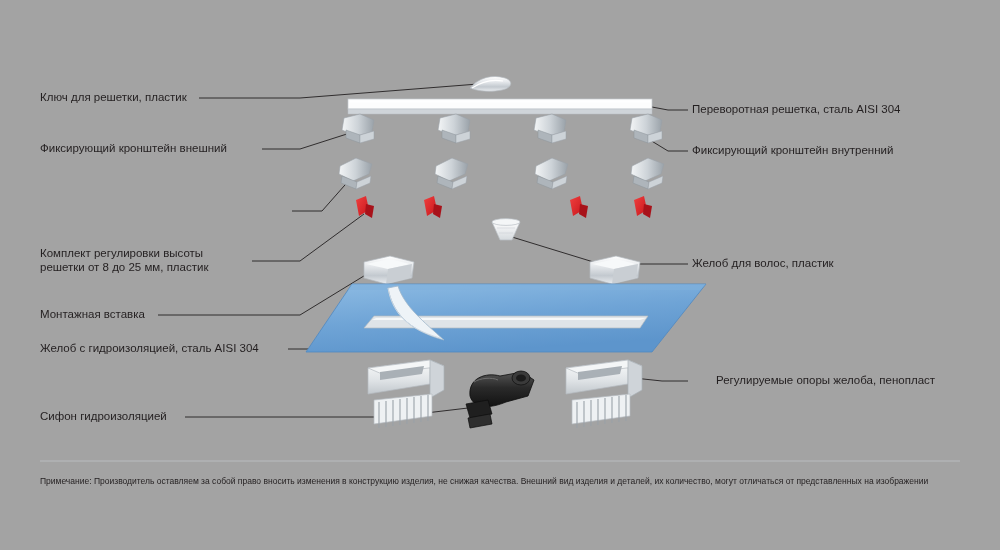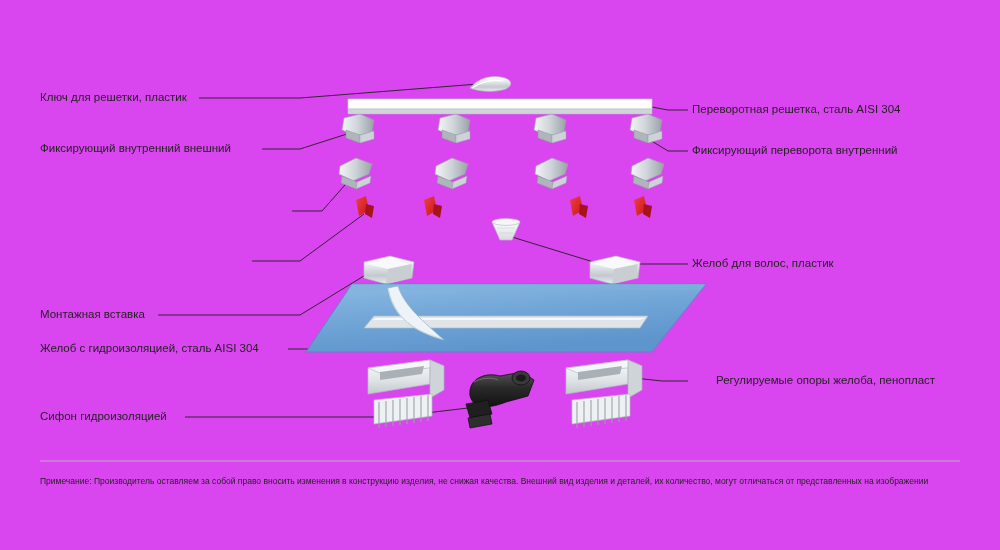--- a/index.html
+++ b/index.html
@@ -4,21 +4,21 @@
 <style>
   html, body {
     margin: 0;
     padding: 0;
     background: #ffffff;
   }
   #page {
     position: relative;
     width: 1000px;
     height: 550px;
-    background: #d946ef;
+    background: #a3a3a3;
     overflow: hidden;
     font-family: "Liberation Sans", sans-serif;
   }
   .label {
     position: absolute;
     font-size: 11.5px;
     color: #231f20;
     line-height: 14px;
     white-space: pre-line;
   }
@@ -265,25 +265,27 @@
       <path d="M470 396 C468 378 486 372 500 376 L522 372 L534 380 L528 396 L506 402 C492 408 474 410 470 396 Z" fill="url(#blackG)" stroke="#0e0e0e" stroke-width="0.8"></path>
       <ellipse cx="521" cy="378" rx="9" ry="7" fill="#3a3a3a" stroke="#111" stroke-width="0.8"></ellipse>
       <ellipse cx="521" cy="378" rx="5" ry="3.6" fill="#1b1b1b"></ellipse>
       <path d="M466 404 l22 -4 l4 14 l-22 4 Z" fill="#1f1f1f" stroke="#0d0d0d" stroke-width="0.7"></path>
       <path d="M468 418 l22 -4 l2 10 l-22 4 Z" fill="#2e2e2e" stroke="#0d0d0d" stroke-width="0.7"></path>
       <path d="M474 382 C480 378 492 377 498 380" fill="none" stroke="#6d6d6d" stroke-width="1"></path>
     </g>
   </svg>
 
   <div class="label left" style="left:40px; top:90px;">Ключ для решетки, пластик</div>
-  <div class="label left" style="left:40px; top:141px;">Фиксирующий внутренний внешний</div>
+  <div class="label left" style="left:40px; top:141px;">Фиксирующий кронштейн внешний</div>
+  <div class="label left" style="left:40px; top:246px;">Комплект регулировки высоты
+решетки от 8 до 25 мм, пластик</div>
   <div class="label left" style="left:40px; top:307px;">Монтажная вставка</div>
   <div class="label left" style="left:40px; top:341px;">Желоб с гидроизоляцией, сталь AISI 304</div>
   <div class="label left" style="left:40px; top:409px;">Сифон гидроизоляцией</div>
 
   <div class="label right" style="left:692px; top:102px;">Переворотная решетка, сталь AISI 304</div>
-  <div class="label right" style="left:692px; top:143px;">Фиксирующий переворота внутренний</div>
+  <div class="label right" style="left:692px; top:143px;">Фиксирующий кронштейн внутренний</div>
   <div class="label right" style="left:692px; top:256px;">Желоб для волос, пластик</div>
   <div class="label right" style="left:692px; top:373px;padding-left:24px;">Регулируемые опоры желоба, пенопласт</div>
 
   <div class="footnote">Примечание: Производитель оставляем за собой право вносить изменения в конструкцию изделия, не снижая качества. Внешний вид изделия и деталей, их количество, могут отличаться от представленных на изображении</div>
 
 </div>
 
 </body></html>

